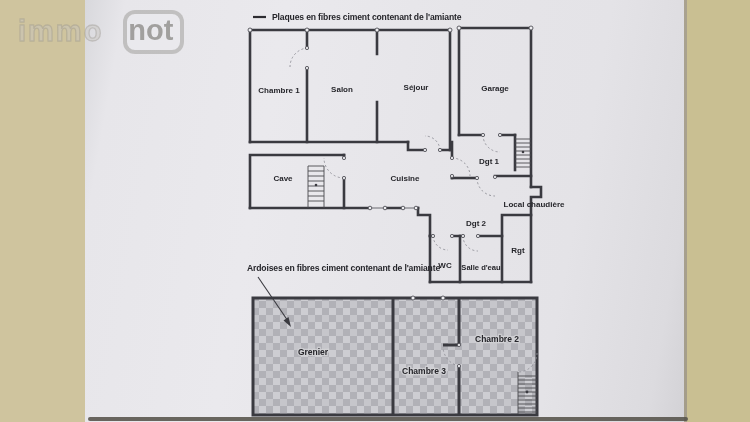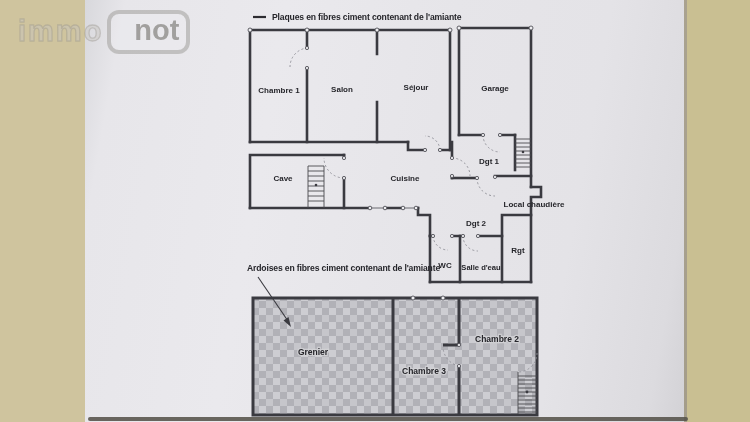--- a/index.html
+++ b/index.html
@@ -34,26 +34,26 @@
   
   #watermark{
     position:absolute;left:10px;top:10px;display:flex;align-items:center;
     opacity:.85;
   }
   #wm-immo{
     font-size:29px;font-weight:bold;letter-spacing:2px;
     color:rgba(222,219,212,.38);
     -webkit-text-stroke:1.3px rgba(150,147,140,.45);
     text-shadow:0 0 1px rgba(150,147,140,.25);
-    padding:2px 4px 4px 8px;
+    padding:2px 20px 4px 8px;
   }
   #wm-not{
     border:4px solid rgba(148,146,142,.55);
     border-radius:12px;
-    padding:0 7px 3px 23px;
+    padding:0 7px 3px 1px;
     font-size:29px;font-weight:bold;
     color:rgba(128,126,122,.8);
     background:rgba(242,242,244,.28);
   }
   svg text{
     font-family:"Liberation Sans", sans-serif;
     fill:#26262b;font-weight:bold;
   }
   .room-lbl{font-size:8px;}
   .room-lbl-lg{font-size:9px;}

